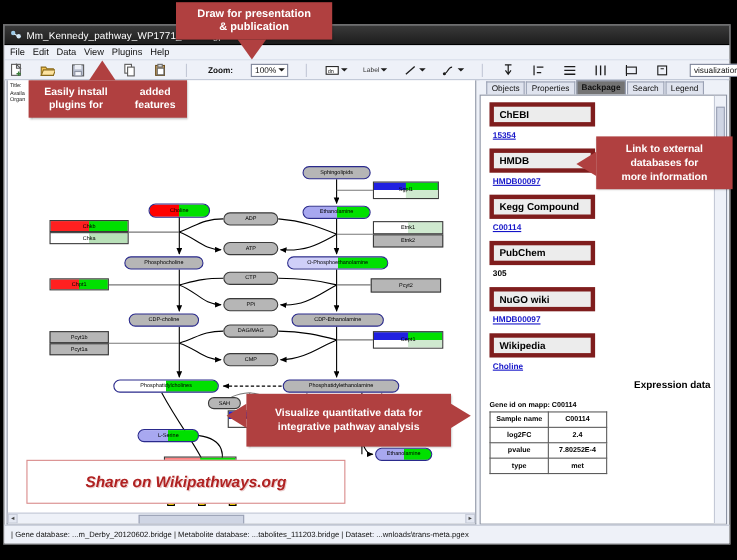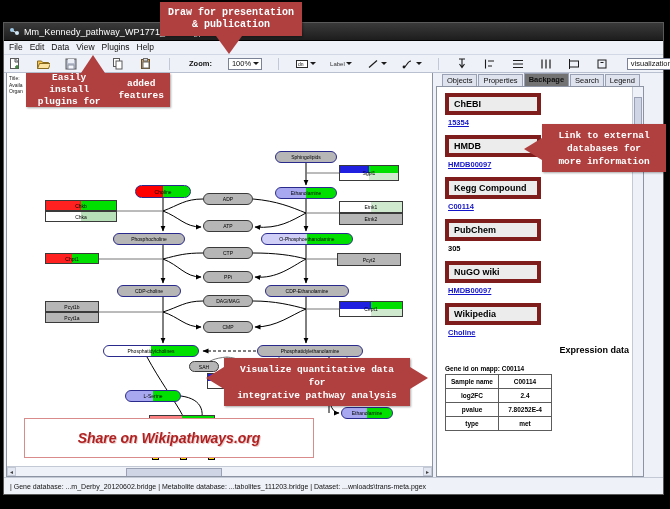--- a/index.html
+++ b/index.html
@@ -30,21 +30,21 @@
   .mini-caret{width:0;height:0;border-left:3px solid transparent;border-right:3px solid transparent;border-top:3px solid #1b1b1b;}
   .drop-btn{display:flex;align-items:center;gap:1px;}
   .drop-lbl{font-size:6px;color:#333;}
   .vis-combo{width:72px;height:12px;background:#fff;border:1px solid #7b8296;display:flex;align-items:center;
              justify-content:space-between;font-size:7.5px;color:#111;padding:0 1px 0 3px;box-sizing:border-box;margin-left:4px;}
 
   
   .body{position:absolute;left:0;top:48px;right:0;bottom:17px;display:flex;}
   .canvas-wrap{position:relative;width:427px;background:#fff;border:1px solid #8c93a3;
                border-top:none;box-sizing:border-box;margin:2px 0 0 2px;overflow:hidden;}
-  .side-wrap{position:relative;flex:1;margin:2px 19px 0 3px;}
+  .side-wrap{position:relative;flex:1;margin:2px 2px 0 3px;}
 
   
   .canvas-meta{position:absolute;left:2px;top:2px;font-size:5px;color:#222;line-height:6.5px;}
   .canvas-hscroll{position:absolute;left:0;right:0;bottom:0;height:9px;background:#eef1f8;border-top:1px solid #c4c9d6;}
   .canvas-hthumb{position:absolute;left:28%;width:22%;top:1px;height:7px;background:#cfd5e4;border:1px solid #9aa1b4;}
   .canvas-arrow{position:absolute;width:9px;height:9px;top:0;background:#e3e7f1;border:1px solid #c4c9d6;box-sizing:border-box;
                 display:flex;align-items:center;justify-content:center;font-size:5px;color:#444;}
 
   
   .tabs{display:flex;align-items:flex-end;height:13px;padding-left:6px;background:#eef1f8;}
@@ -80,21 +80,21 @@
   .nodelabel{position:relative;z-index:3;font-size:5px;}
 
   svg.edges{position:absolute;left:0;top:0;width:427px;height:430px;}
 
   
   .handle{position:absolute;width:5px;height:5px;background:#ffd800;border:1px solid #000;z-index:9;}
 
   
   .callout{position:absolute;background:#b04040;color:#fff;font-weight:bold;text-align:center;
            display:flex;align-items:center;justify-content:center;z-index:40;
-           box-shadow:1px 1px 2px rgba(0,0,0,.35);font-family:Liberation Mono, monospace;}
+           box-shadow:1px 1px 2px rgba(0,0,0,.35);}
   .callout span{display:block;padding:0 6px;}
   .cal-arrow{position:absolute;width:0;height:0;z-index:40;}
 
   .share-box{position:absolute;left:24px;top:418px;width:288px;height:38px;background:#fff;
              border:1px solid #d98a8a;display:flex;align-items:center;justify-content:center;z-index:45;}
   .share-box span{font-family:Liberation Sans, sans-serif;font-style:italic;font-weight:bold;font-size:14px;
                   color:#b02222;text-shadow:1px 1px 0 #e9c9c9;}
 </style>
 </head>
 <body>

